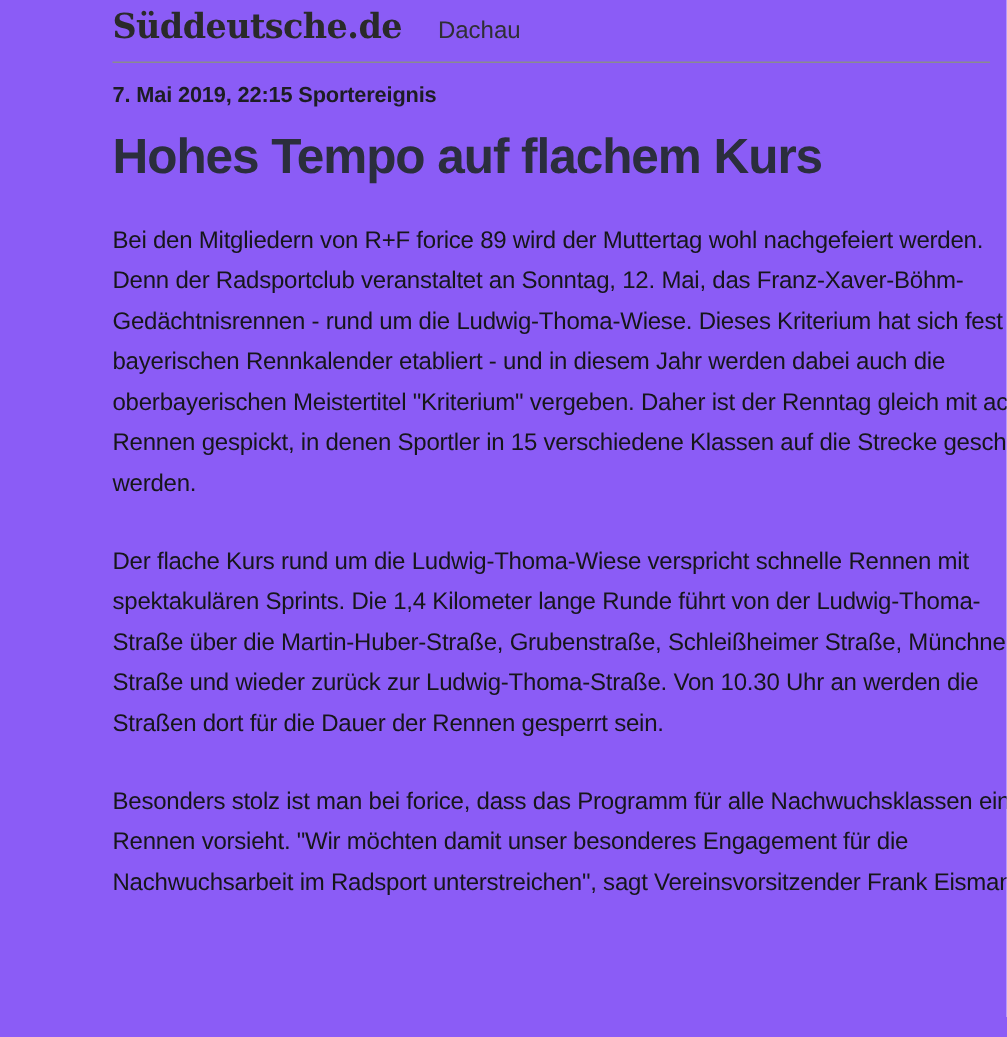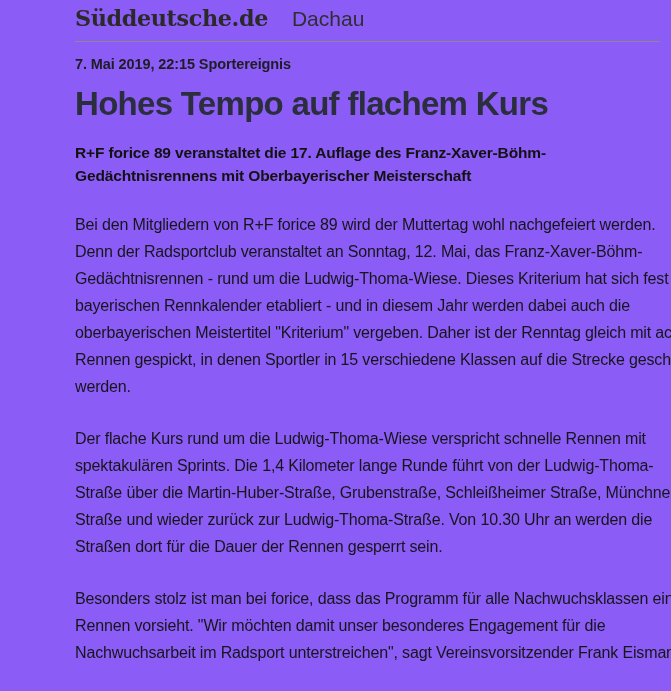--- a/index.html
+++ b/index.html
@@ -46,21 +46,21 @@
     font-size: 23px;
     letter-spacing: -0.4px;
     color: #2a2a2a;
     line-height: 1;
     white-space: nowrap;
     transform: scaleX(0.97);
     transform-origin: left bottom;
   }
   .section-name {
     font-family: "Liberation Sans", sans-serif;
-    font-size: 21px;
+    font-size: 16px;
     font-weight: 400;
     color: #2f2f33;
     line-height: 1;
     white-space: nowrap;
   }
 
   .masthead-rule {
     position: absolute;
     left: 75px;
     top: 41px;
@@ -129,21 +129,20 @@
 
     <div class="masthead">
       <a class="brand">Süddeutsche.de</a>
       <a class="section-name">Dachau</a>
     </div>
 
     <div class="kicker">7. Mai 2019, 22:15 Sportereignis</div>
 
     <h1 class="headline">Hohes Tempo auf flachem Kurs</h1>
 
-    <p class="teaser">R+F forice 89 veranstaltet die 17. Auflage des Franz-Xaver-Böhm-Gedächtnisrennens mit Oberbayerischer Meisterschaft</p>
 
     <div class="body-copy">
       <p>Bei den Mitgliedern von R+F forice 89 wird der Muttertag wohl nachgefeiert werden. Denn der Radsportclub veranstaltet an Sonntag, 12. Mai, das Franz-Xaver-Böhm-Gedächtnisrennen - rund um die Ludwig-Thoma-Wiese. Dieses Kriterium hat sich fest im bayerischen Rennkalender etabliert - und in diesem Jahr werden dabei auch die oberbayerischen Meistertitel "Kriterium" vergeben. Daher ist der Renntag gleich mit acht Rennen gespickt, in denen Sportler in 15 verschiedene Klassen auf die Strecke geschickt werden.</p>
       <p>Der flache Kurs rund um die Ludwig-Thoma-Wiese verspricht schnelle Rennen mit spektakulären Sprints. Die 1,4 Kilometer lange Runde führt von der Ludwig-Thoma-Straße über die Martin-Huber-Straße, Grubenstraße, Schleißheimer Straße, Münchner Straße und wieder zurück zur Ludwig-Thoma-Straße. Von 10.30 Uhr an werden die Straßen dort für die Dauer der Rennen gesperrt sein.</p>
       <p>Besonders stolz ist man bei forice, dass das Programm für alle Nachwuchsklassen einen Rennen vorsieht. "Wir möchten damit unser besonderes Engagement für die Nachwuchsarbeit im Radsport unterstreichen", sagt Vereinsvorsitzender Frank Eismann.</p>
 
     </div>
 
   </div>
 

